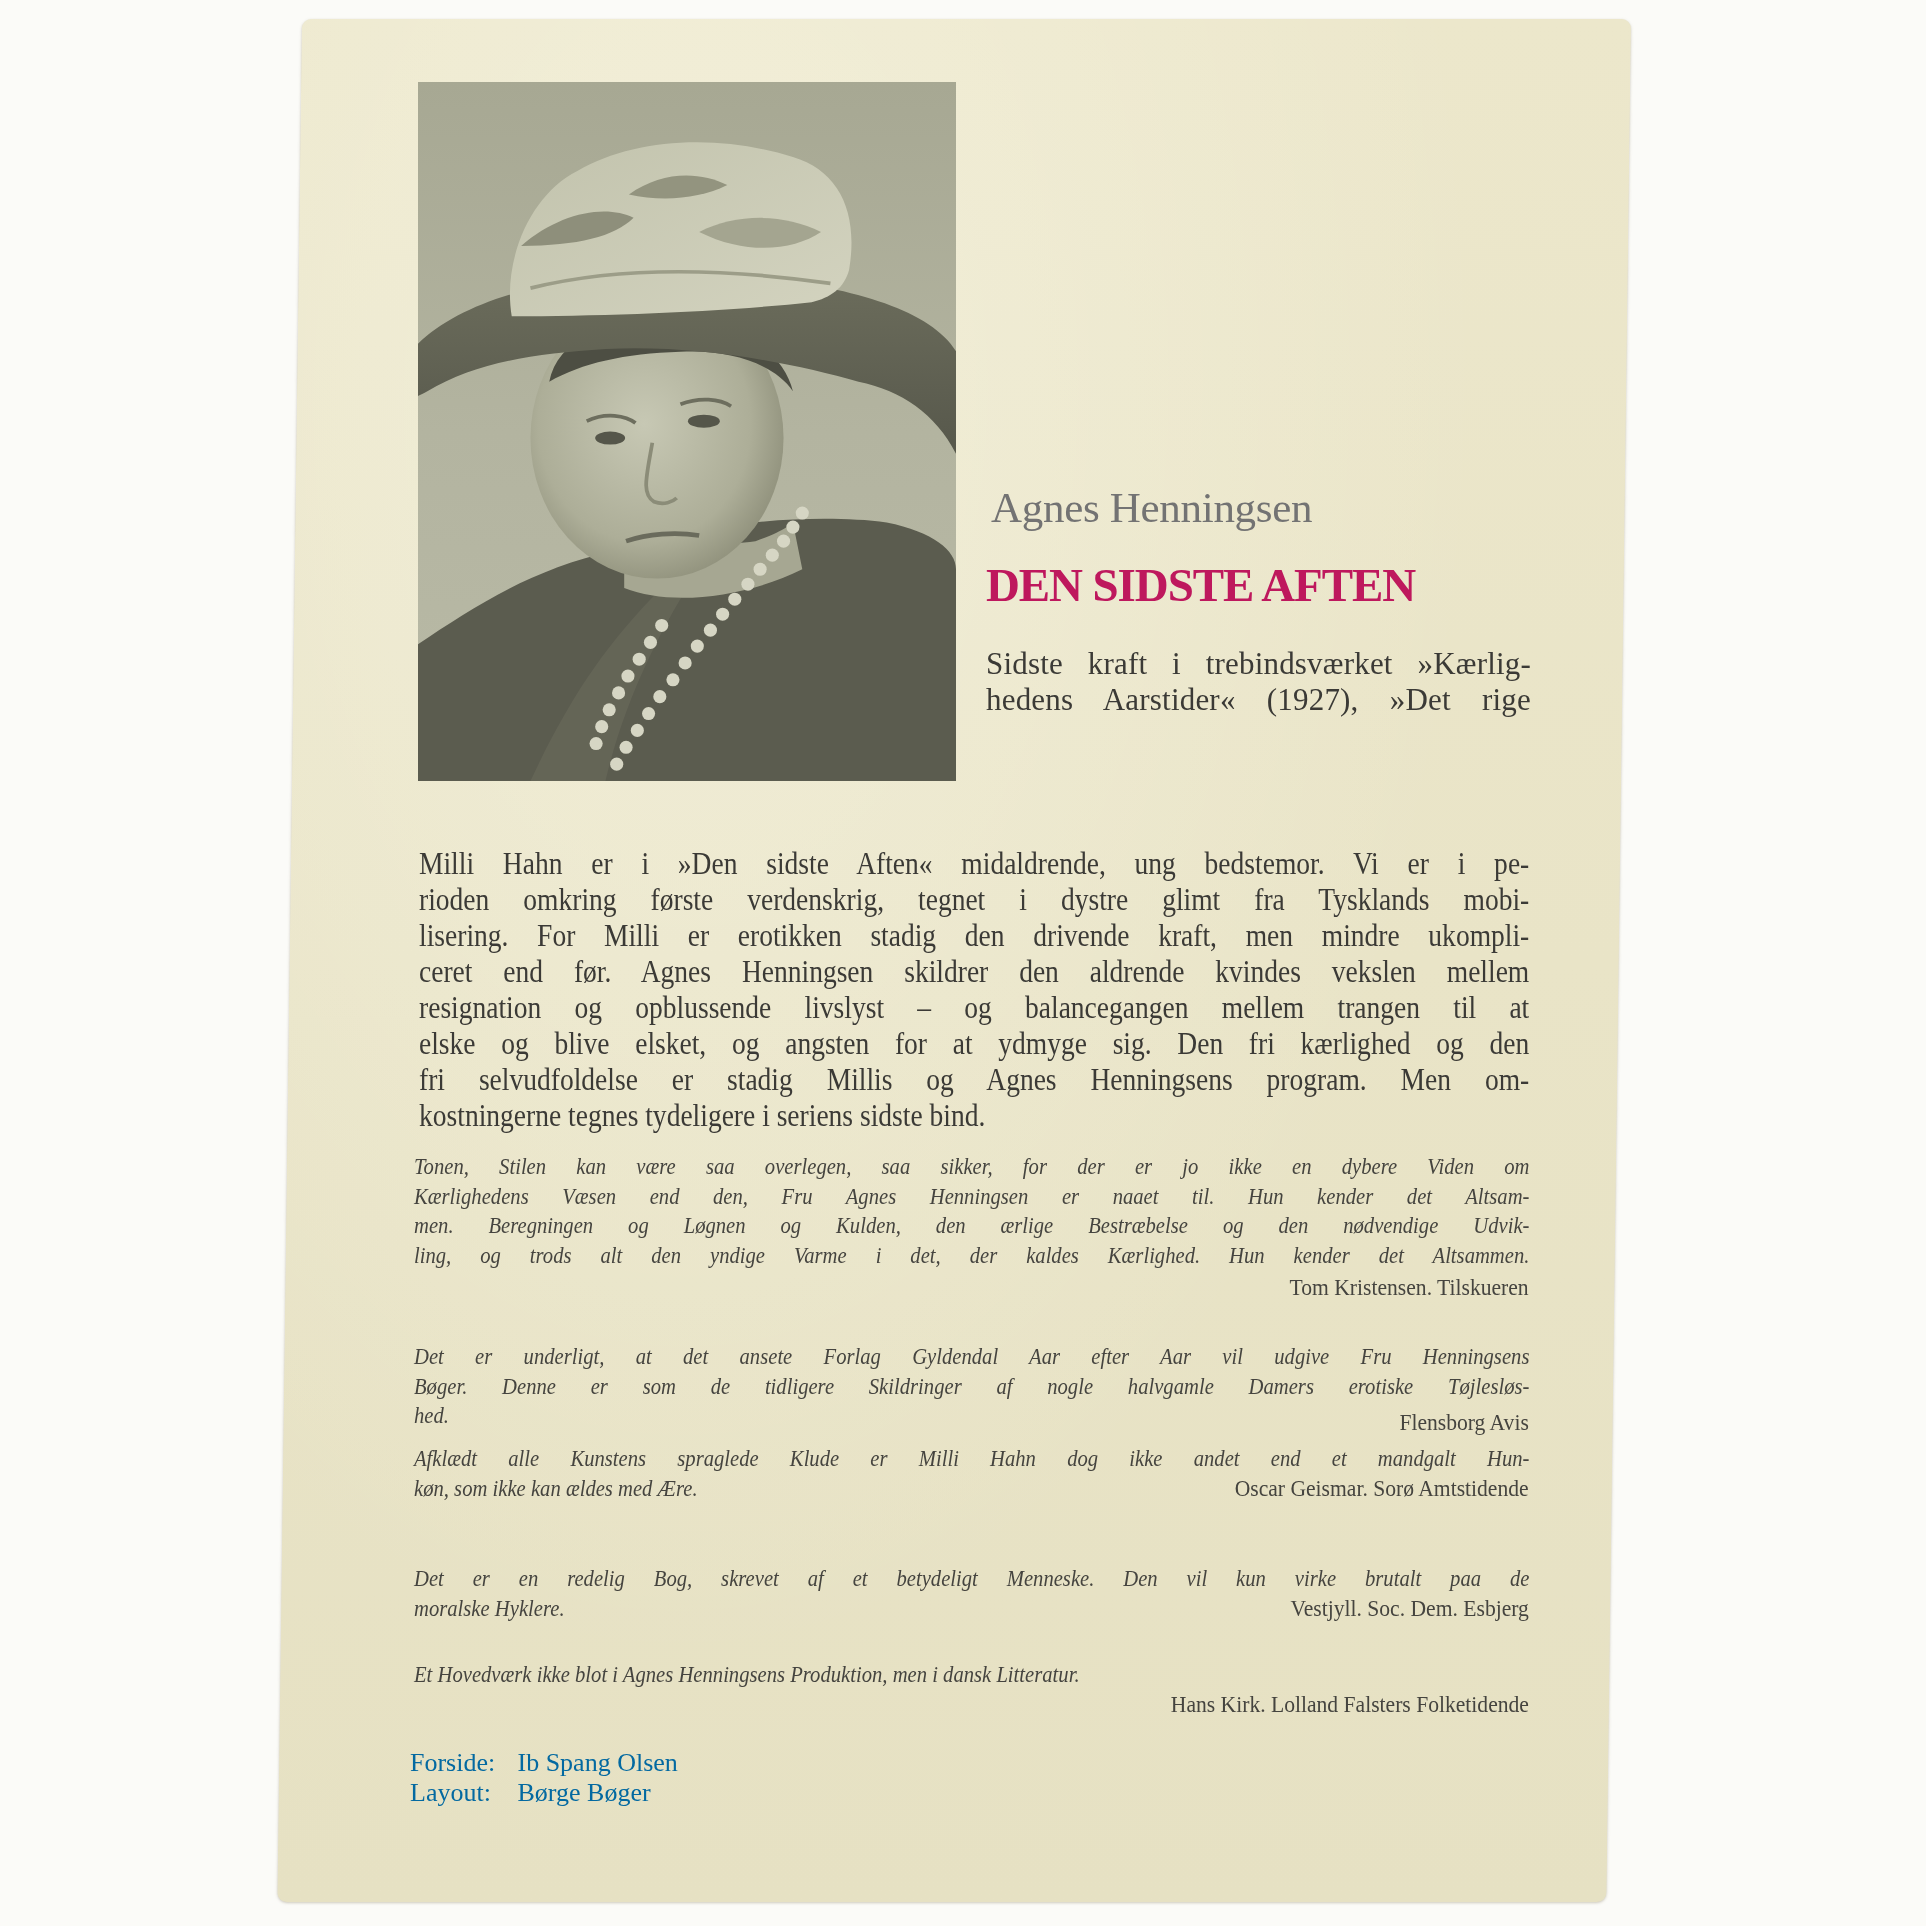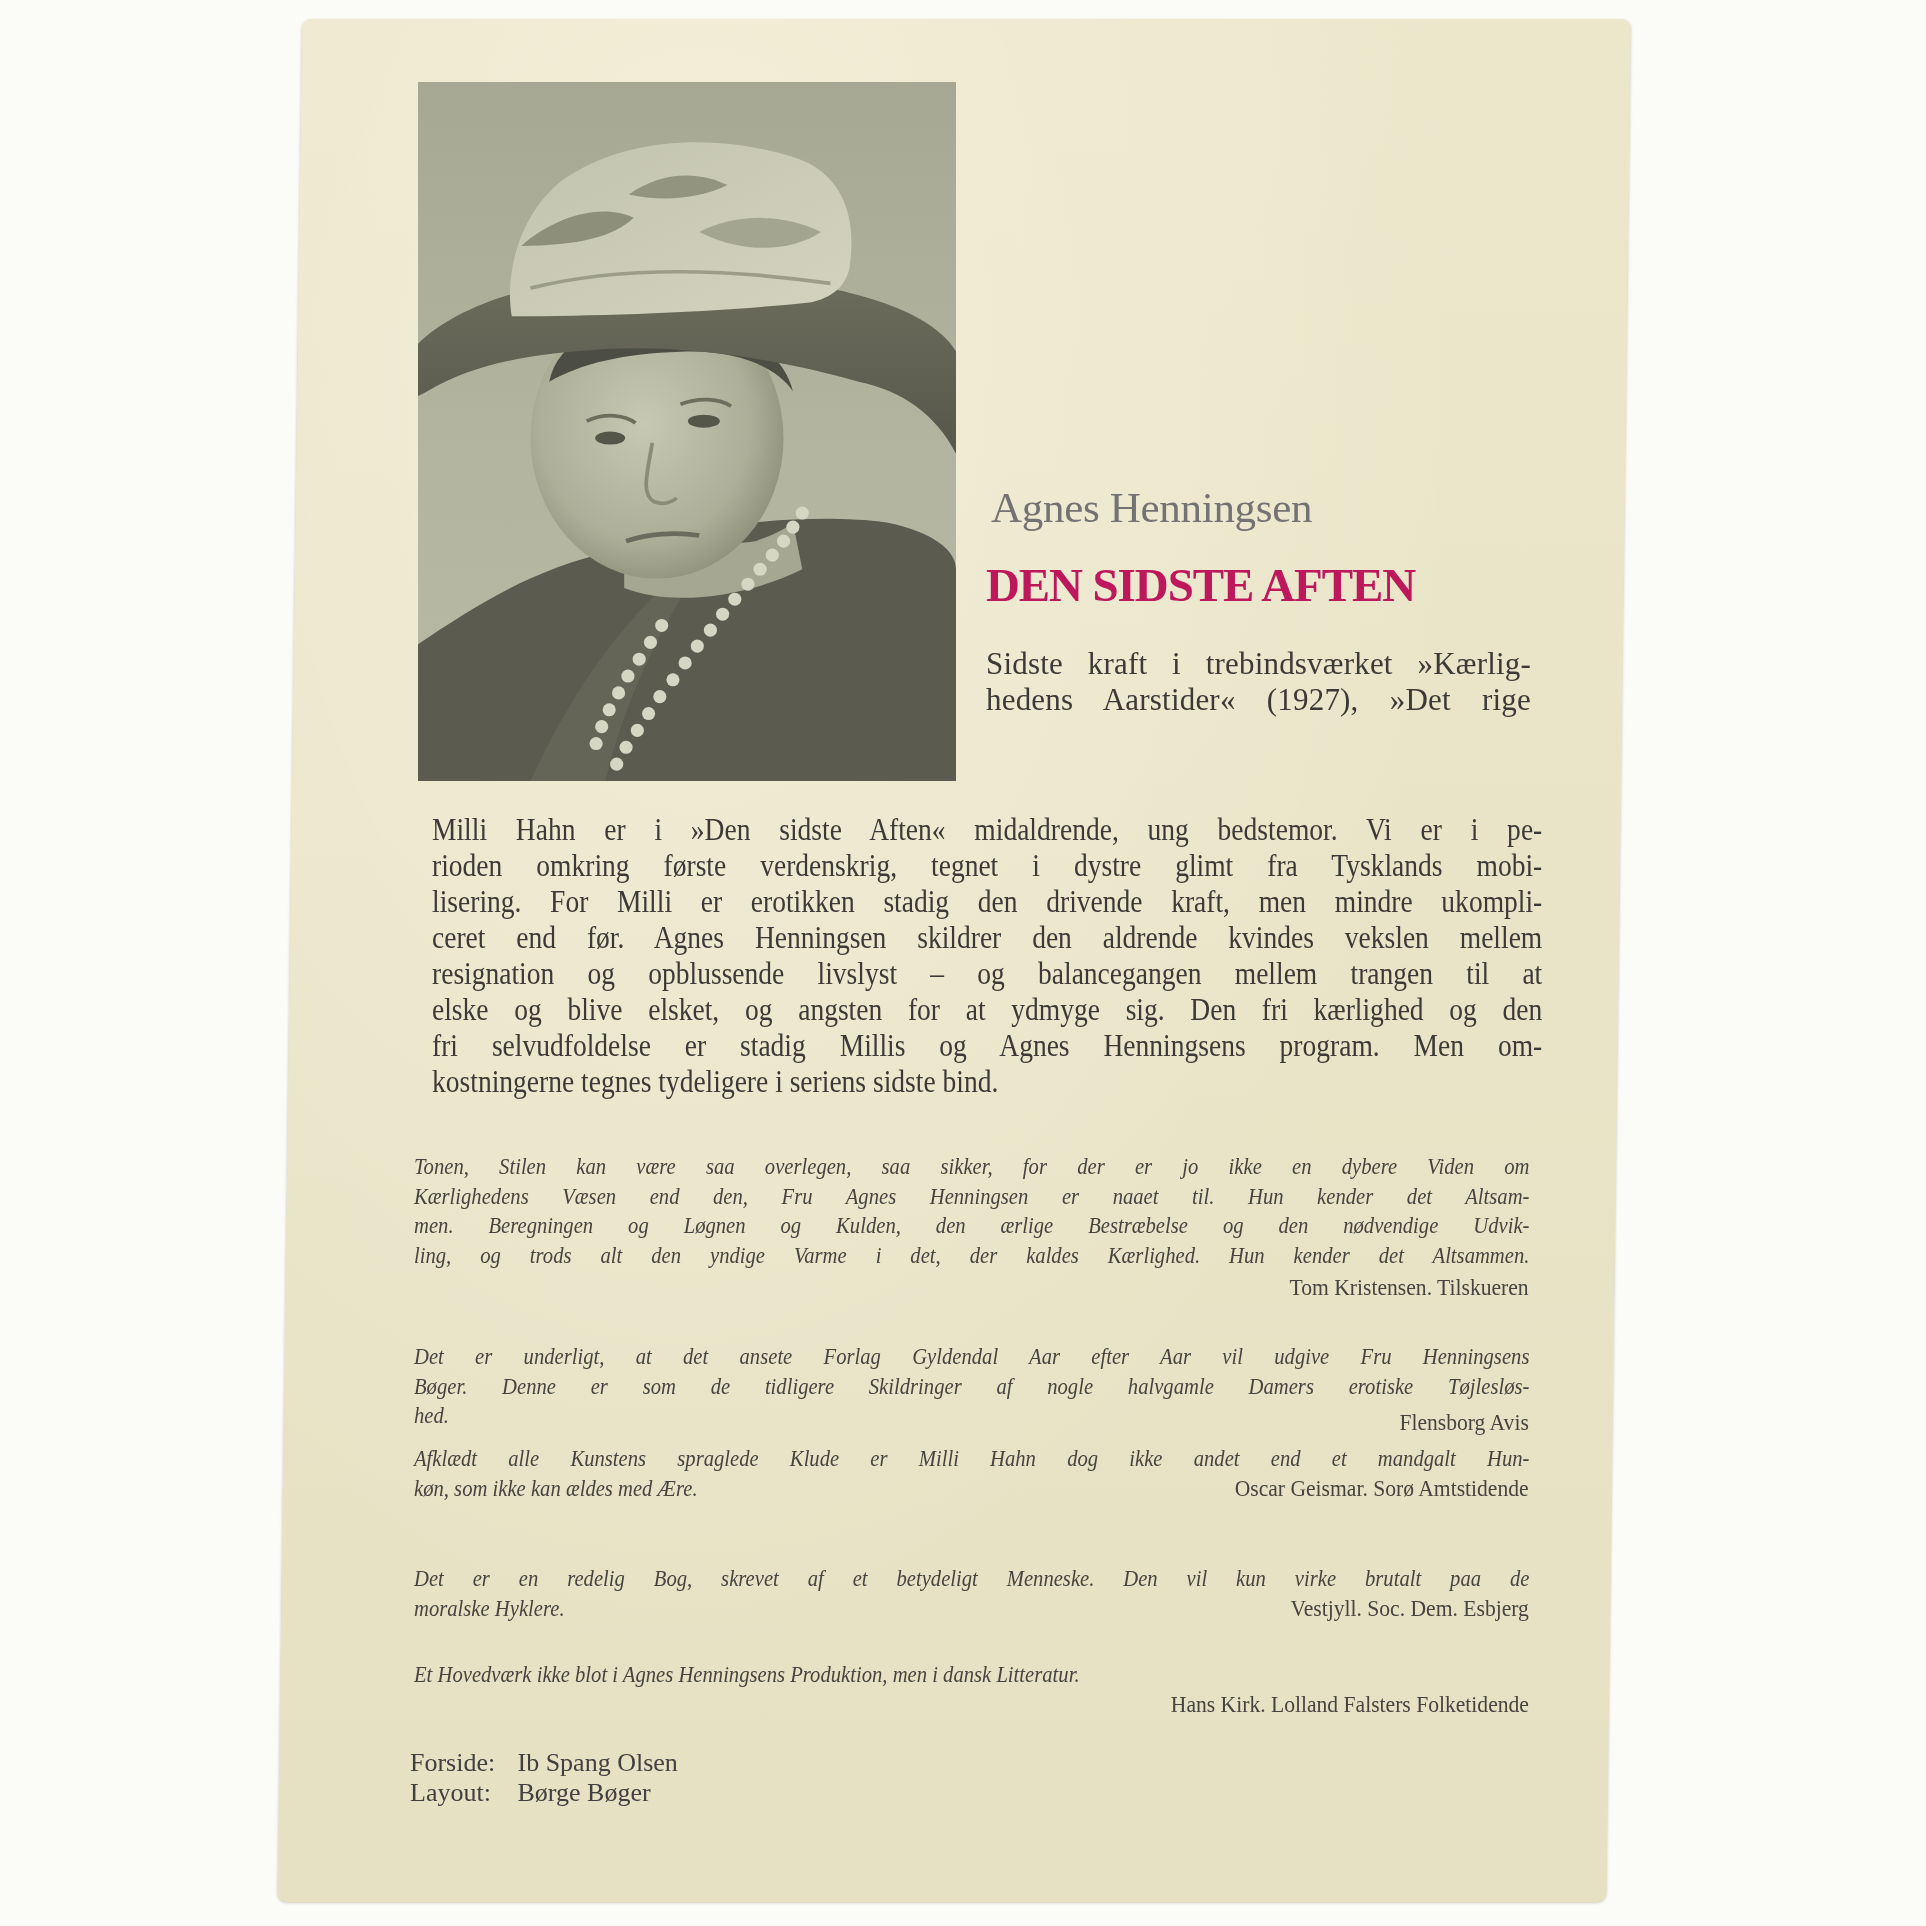--- a/index.html
+++ b/index.html
@@ -41,36 +41,36 @@
   }
   .blurb {
     left: 986px; top: 646px; width: 545px;
   }
   .line {
     display: block; white-space: nowrap; text-align: justify;
     text-align-last: justify;
   }
   .line.last { text-align-last: left; }
   .blurb .line { font-size: 31px; height: 36px; line-height: 36px; letter-spacing: 0.2px; }
-  .body-para { left: 419px; top: 811px; width: 1110px; margin-left: 13px; }
+  .body-para { left: 419px; top: 845px; width: 1110px; }
   .body-para .line {
     font-size: 32px; height: 36px; line-height: 36px;
     transform: scaleX(0.86); transform-origin: left center; width: 1291px;
   }
   .quote { left: 414px; width: 1115px; }
   .quote .line {
     font-style: italic; font-size: 24px; height: 29.5px; line-height: 29.5px;
     transform: scaleX(0.86); transform-origin: left center; width: 1297px;
     color: #45443f;
   }
   .source {
     position: absolute; right: 0; font-size: 24px; white-space: nowrap;
     transform: scaleX(0.9); transform-origin: right center; color: #45443f;
   }
-  .credits { left: 410px; top: 1748px; font-size: 26px; line-height: 30px; color: #404040; }
+  .credits { left: 410px; top: 1748px; font-size: 26px; line-height: 30px; color: #0369a1; }
   .credits .row { white-space: nowrap; }
   .credits .lbl { display: inline-block; width: 101px; }
 </style>
 </head>
 <body>
 
 <div class="page"></div>
 
 <div class="abs photo">
   <svg viewBox="0 0 574 746" preserveAspectRatio="none">

